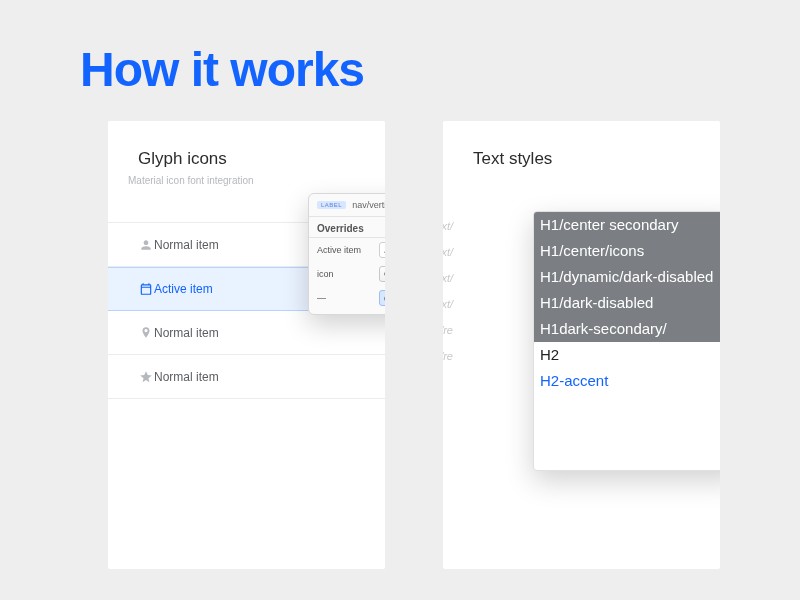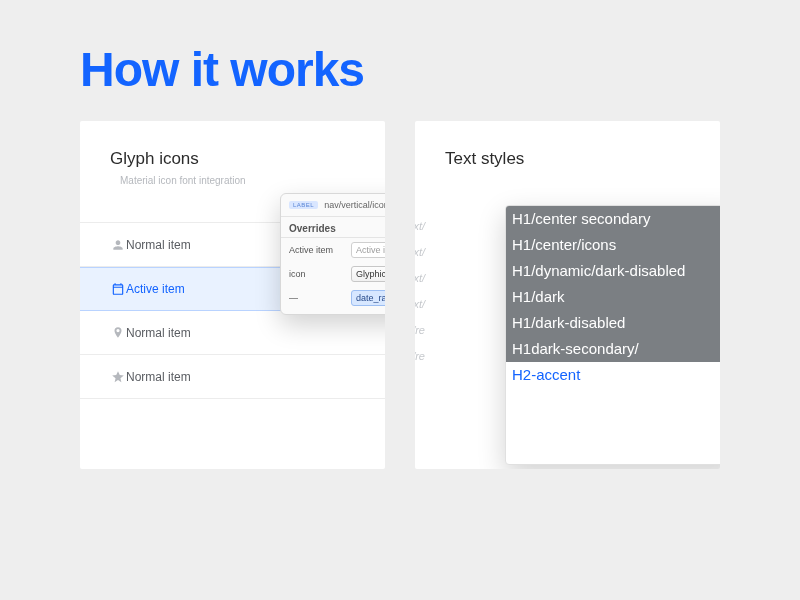--- a/index.html
+++ b/index.html
@@ -29,35 +29,36 @@
   }
   .cards {
     display: flex;
     gap: 30px;
   }
   .card {
     flex: 1;
     background: #ffffff;
     border-radius: 2px;
     padding: 28px 0 0 0;
-    height: 348px;
+    height: 448px;
     position: relative;
     overflow: hidden;
+    margin-left: 28px;
   }
   .card-title {
     font-size: 17px;
     font-weight: 500;
     color: #2c2c2c;
     padding: 0 30px;
     margin-bottom: 6px;
   }
   .card-sub {
     font-size: 10px;
     color: #b5b8bd;
-    padding: 0 40px;
+    padding: 0 20px;
     margin-bottom: 36px;
   }
 
   
   .navlist {
     border-top: 1px solid #ececec;
   }
   .navitem {
     display: flex;
     align-items: center;
@@ -153,21 +154,21 @@
   .ov-input.hl {
     background: #d7e7ff;
     color: #274a8a;
     border-color: #9cbef2;
   }
 
   
   .textstyles {
     position: absolute;
     left: 90px;
-    top: 84px;
+    top: 90px;
     right: -20px;
     background: #fff;
     border: 1px solid #e0e0e0;
     border-radius: 4px;
     box-shadow: 0 10px 28px rgba(0,0,0,0.18);
     overflow: hidden;
     height: 260px;
   }
   .ts-ghost-col {
     position: absolute;
@@ -273,20 +274,20 @@
           <div>text/</div>
           <div>text/</div>
           <div>text/re</div>
           <div>text/re</div>
         </div>
 
       <div class="textstyles" id="tslist">
           <div class="ts-row ts-dark-bg">H1/center secondary</div>
           <div class="ts-row ts-dark-bg">H1/center/icons</div>
           <div class="ts-row ts-dark-bg">H1/dynamic/dark-disabled</div>
-          <div class="ts-row ts-dark-bg">H1/dark</div>
           <div class="ts-row ts-dark-bg">H1/dark-disabled</div>
           <div class="ts-row ts-dark-bg">H1dark-secondary/</div>
+          <div class="ts-row ts-plain">H2</div>
           <div class="ts-row ts-plain ts-accent">H2-accent</div>
         </div>
     </div>
   </div>
 </div>
 
 </body></html>

